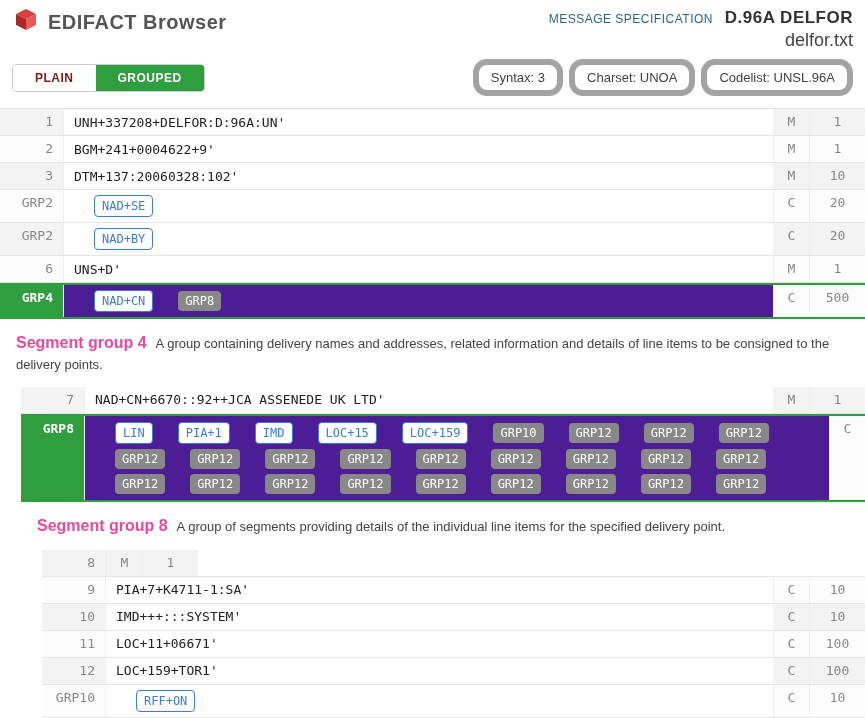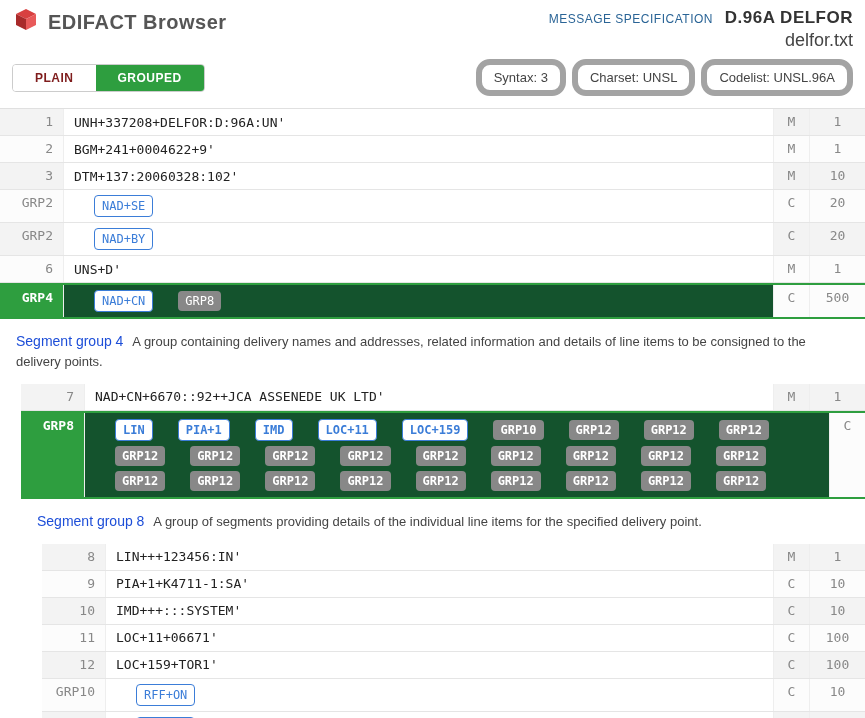--- a/index.html
+++ b/index.html
@@ -25,33 +25,33 @@
   .row { display: flex; align-items: stretch; border-bottom: 1px solid #e5e5e5; min-height: 27px; }
   .row.alt .cell-num, .row.alt .cell-mc, .row.alt .cell-rep { background: #f3f3f3; }
   .cell-num { width: 64px; text-align: right; padding: 5px 10px; color: #888; background: #fcfcfc; border-right: 1px solid #eee; font-family: ui-monospace, Menlo, Consolas, monospace; font-size: 13px; }
   .cell-num.grp { color: #888; font-weight: 400; }
   .cell-body { flex: 1; padding: 5px 10px; background: #fff; font-family: ui-monospace, Menlo, Consolas, monospace; font-size: 13px; color: #222; display: flex; align-items: center; flex-wrap: wrap; gap: 5px; }
   .cell-mc { width: 36px; text-align: center; padding: 5px 0; color: #888; background: #fcfcfc; border-left: 1px solid #eee; font-family: ui-monospace, Menlo, Consolas, monospace; }
   .cell-rep { width: 56px; text-align: center; padding: 5px 0; color: #888; background: #fcfcfc; border-left: 1px solid #eee; font-family: ui-monospace, Menlo, Consolas, monospace; }
 
   .row.hl { border-top: 2px solid #2e9e3f; border-bottom: 2px solid #2e9e3f; }
   .row.hl .cell-num { background: #2e9e3f; color: #fff; font-weight: 700; }
-  .row.hl .cell-body { background: #14532d; }
+  .row.hl .cell-body { background: #4c1d95; }
 
   .tag { display: inline-block; padding: 1px 7px; border-radius: 4px; font-family: ui-monospace, Menlo, Consolas, monospace; font-size: 12px; line-height: 18px; margin-left: 20px; }
   .tag.blue { border: 1px solid #3b7dd8; color: #3b7dd8; background: #fff; }
   .tag.grey { background: #888; color: #fff; }
 
   .desc { padding: 12px 16px; font-size: 13px; color: #444; line-height: 1.5; }
-  .desc .sgname { color: #1d4ed8; font-weight: 400; margin-right: 6px; font-size: 14px; }
+  .desc .sgname { color: #ec4899; font-weight: 700; margin-right: 6px; font-size: 16px; }
 
   .nested { margin-left: 18px; border-left: 3px solid transparent; }
   .nested > .grid { border-top: none; }
   .nested .row.hl .cell-num { background: #2e9e3f; }
-  .nested .row .cell-body.wrap { padding-top: 6px; padding-bottom: 6px; font-weight: bold; }
+  .nested .row .cell-body.wrap { padding-top: 6px; padding-bottom: 6px; }
 </style>
 </head>
 <body>
 
 <div class="header">
   <div class="brand">
     <svg width="28" height="26" viewBox="0 0 28 26">
       <path d="M4 6 L14 1 L24 6 L14 11 Z" fill="#d84040"></path>
       <path d="M4 6 L4 17 L14 22 L14 11 Z" fill="#a82a2a"></path>
       <path d="M24 6 L24 17 L14 22 L14 11 Z" fill="#e85a5a"></path>
@@ -72,21 +72,21 @@
     <button class="view-tab">PLAIN</button>
     <button class="view-tab active">GROUPED</button>
   </div>
   <div class="pills">
     <div class="pill">
       <span>Syntax:</span>
       <span>3</span>
     </div>
     <div class="pill">
       <span>Charset:</span>
-      <span>UNSL</span>
+      <span>UNOA</span>
     </div>
     <div class="pill">
       <span>Codelist:</span>
       <span>UNSL.96A</span>
     </div>
   </div>
 </div>
 
 <div class="grid">
 
@@ -157,21 +157,21 @@
         <div class="cell-mc">M</div>
         <div class="cell-rep">1</div>
       </div>
 
       <div class="row hl">
         <div class="cell-num">GRP8</div>
         <div class="cell-body wrap" id="grp8-tags">
             <span class="tag blue">LIN</span>
             <span class="tag blue">PIA+1</span>
             <span class="tag blue">IMD</span>
-            <span class="tag blue">LOC+11</span>
+            <span class="tag blue">LOC+15</span>
             <span class="tag blue">LOC+159</span>
             <span class="tag grey">GRP10</span>
             <span class="tag grey">GRP12</span>
             <span class="tag grey">GRP12</span>
             <span class="tag grey">GRP12</span>
             <span class="tag grey">GRP12</span>
             <span class="tag grey">GRP12</span>
             <span class="tag grey">GRP12</span>
             <span class="tag grey">GRP12</span>
             <span class="tag grey">GRP12</span>
@@ -194,27 +194,26 @@
 
       <div class="desc">
         <span class="sgname">Segment group 8</span>
         <span>A group of segments providing details of the individual line items for the specified delivery point.</span>
       </div>
 
       <div class="nested">
         <div class="grid" id="inner-rows">
             <div class="row alt">
               <div class="cell-num">8</div>
-              <div class="cell-body">LIN+++123456:IN'</div>
               <div class="cell-mc">M</div>
               <div class="cell-rep">1</div>
             </div>
             <div class="row ">
               <div class="cell-num">9</div>
-              <div class="cell-body">PIA+1+K4711-1:SA'</div>
+              <div class="cell-body">PIA+7+K4711-1:SA'</div>
               <div class="cell-mc">C</div>
               <div class="cell-rep">10</div>
             </div>
             <div class="row alt">
               <div class="cell-num">10</div>
               <div class="cell-body">IMD+++:::SYSTEM'</div>
               <div class="cell-mc">C</div>
               <div class="cell-rep">10</div>
             </div>
             <div class="row ">

